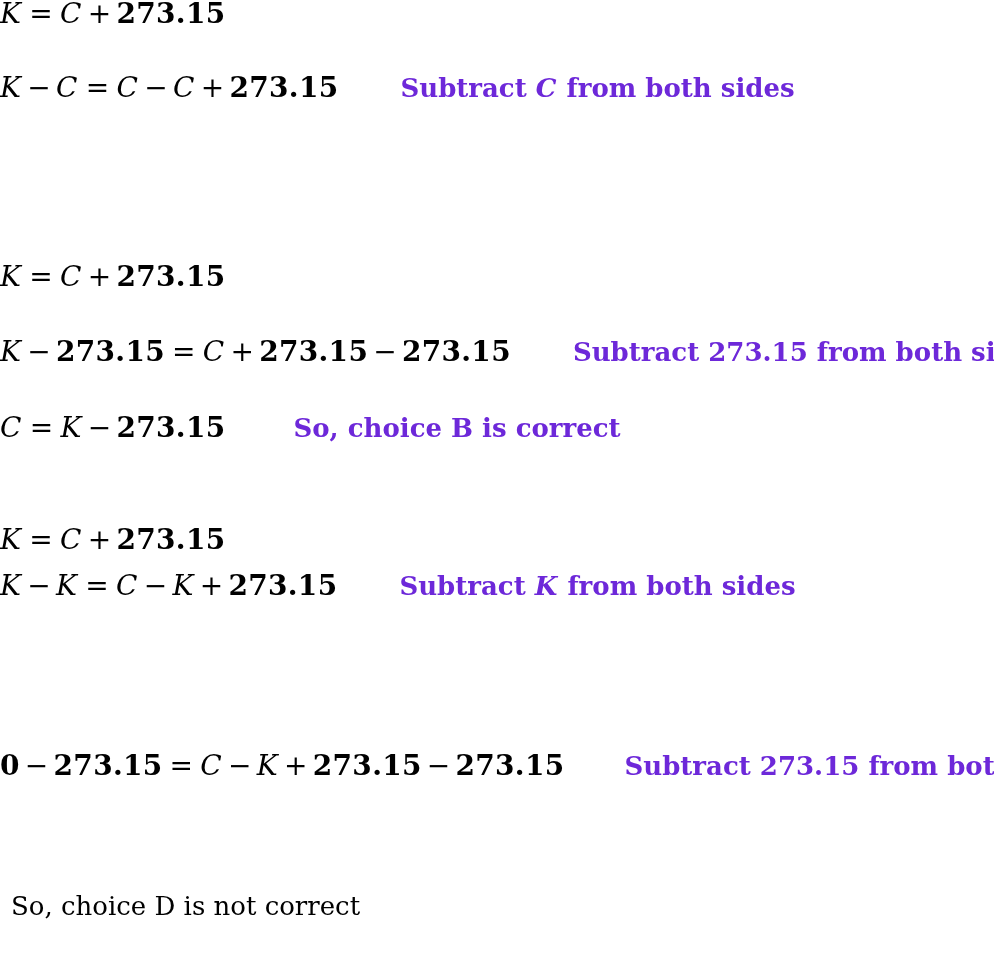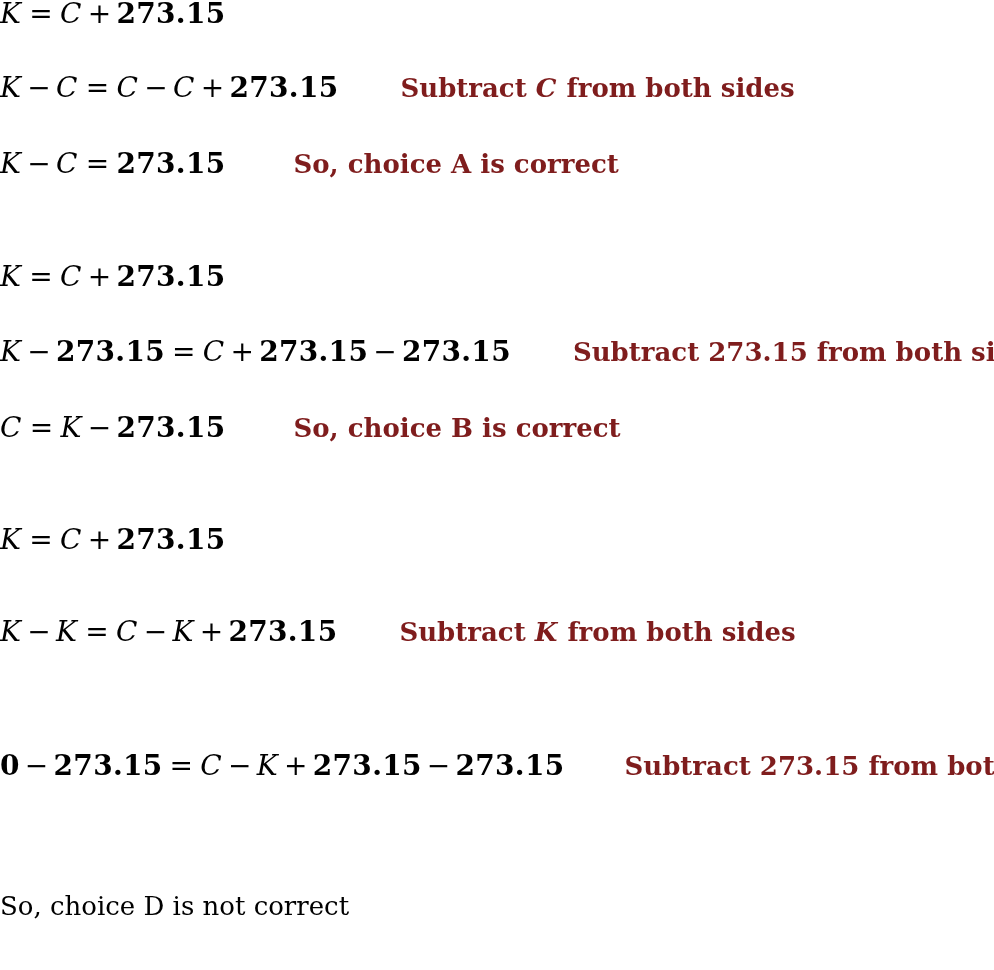--- a/index.html
+++ b/index.html
@@ -65,21 +65,21 @@
     font-style: normal;
     font-weight: 400;
     padding-right: 1px;
   }
 
   .note {
     display: inline-block;
     font-family: "DejaVu Serif", "Liberation Serif", serif;
     font-size: 26px;
     font-weight: 700;
-    color: #7f1d1d;
+    color: #6d28d9;
     text-align: center;
   }
   .note .v {
     font-weight: 700;
   }
   .note .n {
     font-weight: 700;
   }
 
   .plain {
@@ -99,45 +99,42 @@
 <div id="sheet">
 
   <div class="line" style="top:0px;">
     <span class="math"><span class="v">K</span><span class="rel">=</span><span class="v">C</span><span class="op">+</span><span class="n">273.15</span></span>
   </div>
 
   <div class="line" style="top:74px;">
     <span class="math"><span class="v">K</span><span class="op">−</span><span class="v">C</span><span class="rel">=</span><span class="v">C</span><span class="op">−</span><span class="v">C</span><span class="op">+</span><span class="n">273.15</span></span><span style="display:inline-block;width:62px;"></span><span class="note"><span>Subtract</span>&nbsp;<span class="v">C</span>&nbsp;<span>from both sides</span></span>
   </div>
 
-  <div class="line" style="top:150px;">
-    <span class="math"><span class="v">K</span><span class="op">−</span><span class="v">C</span><span class="rel">=</span><span class="n">273.15</span></span><span style="display:inline-block;width:68px;"></span><span class="note">So, choice A is correct</span>
-  </div>
 
   <div class="line" style="top:263px;">
     <span class="math"><span class="v">K</span><span class="rel">=</span><span class="v">C</span><span class="op">+</span><span class="n">273.15</span></span>
   </div>
 
   <div class="line" style="top:338px;">
     <span class="math"><span class="v">K</span><span class="op">−</span><span class="n">273.15</span><span class="rel">=</span><span class="v">C</span><span class="op">+</span><span class="n">273.15</span><span class="op">−</span><span class="n">273.15</span></span><span style="display:inline-block;width:62px;"></span><span class="note"><span>Subtract</span>&nbsp;<span class="n">273.15</span>&nbsp;<span>from both sides</span></span>
   </div>
 
   <div class="line" style="top:414px;">
     <span class="math"><span class="v">C</span><span class="rel">=</span><span class="v">K</span><span class="op">−</span><span class="n">273.15</span></span><span style="display:inline-block;width:68px;"></span><span class="note">So, choice B is correct</span>
   </div>
 
   <div class="line" style="top:526px;">
     <span class="math"><span class="v">K</span><span class="rel">=</span><span class="v">C</span><span class="op">+</span><span class="n">273.15</span></span>
   </div>
 
-  <div class="line" style="top:618px;">
+  <div class="line" style="top:572px;">
     <span class="math"><span class="v">K</span><span class="op">−</span><span class="v">K</span><span class="rel">=</span><span class="v">C</span><span class="op">−</span><span class="v">K</span><span class="op">+</span><span class="n">273.15</span></span><span style="display:inline-block;width:62px;"></span><span class="note"><span>Subtract</span>&nbsp;<span class="v">K</span>&nbsp;<span>from both sides</span></span>
   </div>
 
 
   <div class="line" style="top:752px;">
     <span class="math"><span class="n">0</span><span class="op">−</span><span class="n">273.15</span><span class="rel">=</span><span class="v">C</span><span class="op">−</span><span class="v">K</span><span class="op">+</span><span class="n">273.15</span><span class="op">−</span><span class="n">273.15</span></span><span style="display:inline-block;width:60px;"></span><span class="note"><span>Subtract</span>&nbsp;<span class="n">273.15</span>&nbsp;<span>from both sides</span></span>
   </div>
 
 
-  <div class="plain" style="top:893px;">So, choice D is not correct</div>
+  <div class="plain" style="top:893px;padding-left:11px;">So, choice D is not correct</div>
 
 </div>
 
 </body></html>

